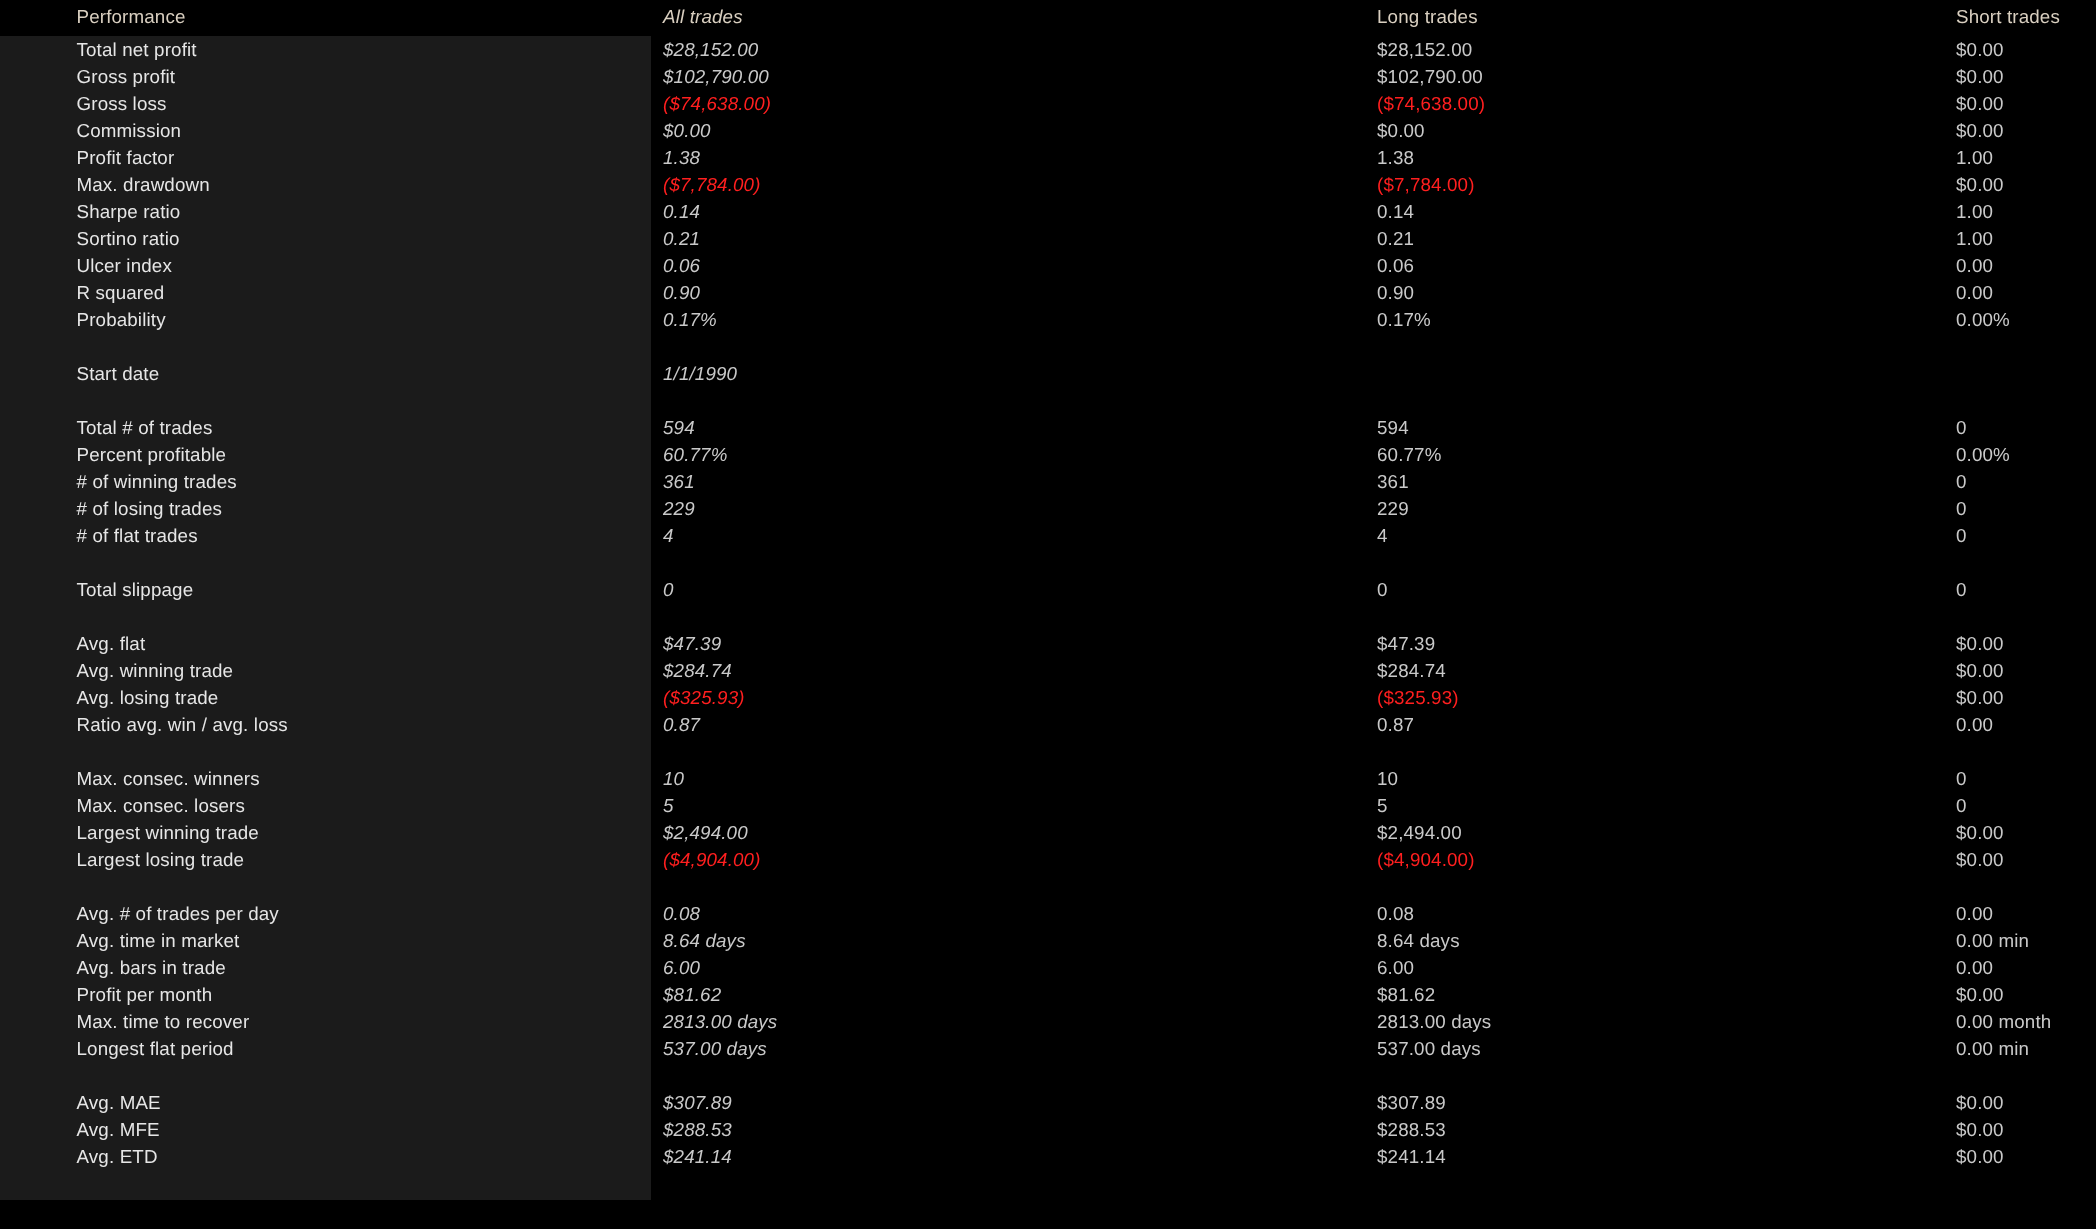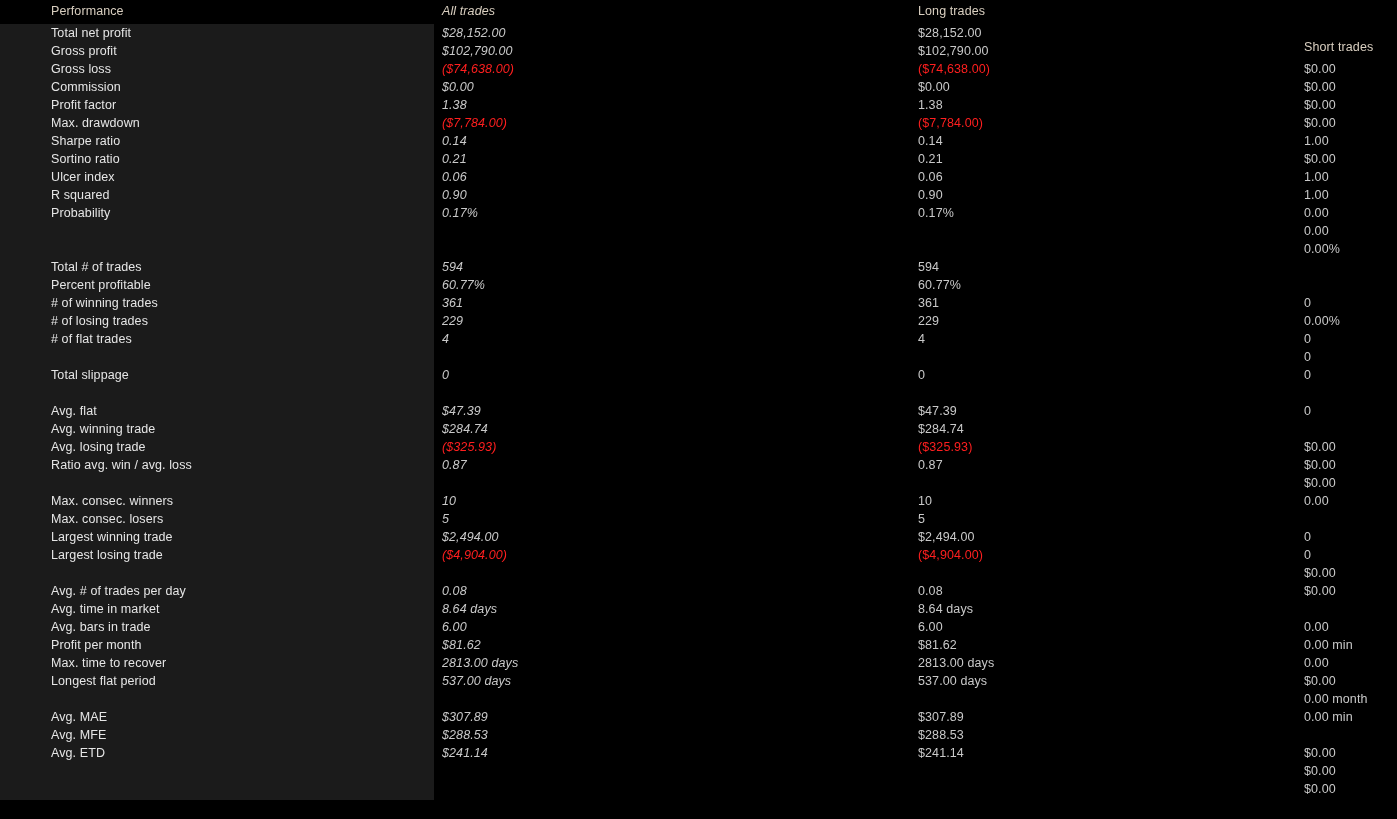--- a/index.html
+++ b/index.html
@@ -55,21 +55,21 @@
   .cell {
     position: absolute;
     top: 0;
     font-size: 12.5px;
     letter-spacing: 0.1px;
   }
 
   .c0 { left: 10px; margin-left: 41px;   }
   .c1 { left: 442px; font-style: italic;  }
   .c2 { left: 918px;  }
-  .c3 { left: 1304px; margin-top: 36px; }
+  .c3 { left: 1304px; }
 
   .hdr-row .cell {
     color: #d9cfc0;
     font-size: 12.5px;
   }
 
   .data-row .cell.c0 { color: #e6e6e6; }
   .data-row .cell.c1,
   .data-row .cell.c2,
   .data-row .cell.c3 { color: #c9c9c9; }
@@ -155,20 +155,24 @@
           <span class="cell c2">0.90</span>
           <span class="cell c3">0.00</span>
         </div>
         <div class="data-row">
           <span class="cell c0">Probability</span>
           <span class="cell c1">0.17%</span>
           <span class="cell c2">0.17%</span>
           <span class="cell c3">0.00%</span>
         </div>
         <div class="spacer-row"></div>
+        <div class="data-row">
+          <span class="cell c0">Start date</span>
+          <span class="cell c1">1/1/1990</span>
+        </div>
         <div class="spacer-row"></div>
         <div class="data-row">
           <span class="cell c0">Total # of trades</span>
           <span class="cell c1">594</span>
           <span class="cell c2">594</span>
           <span class="cell c3">0</span>
         </div>
         <div class="data-row">
           <span class="cell c0">Percent profitable</span>
           <span class="cell c1">60.77%</span>

